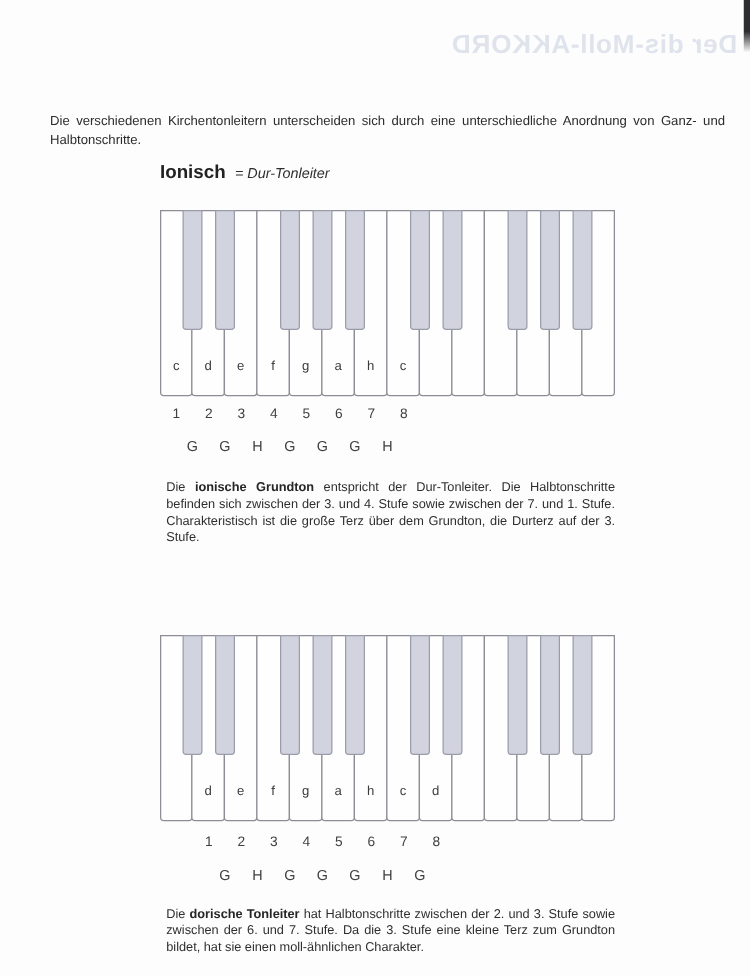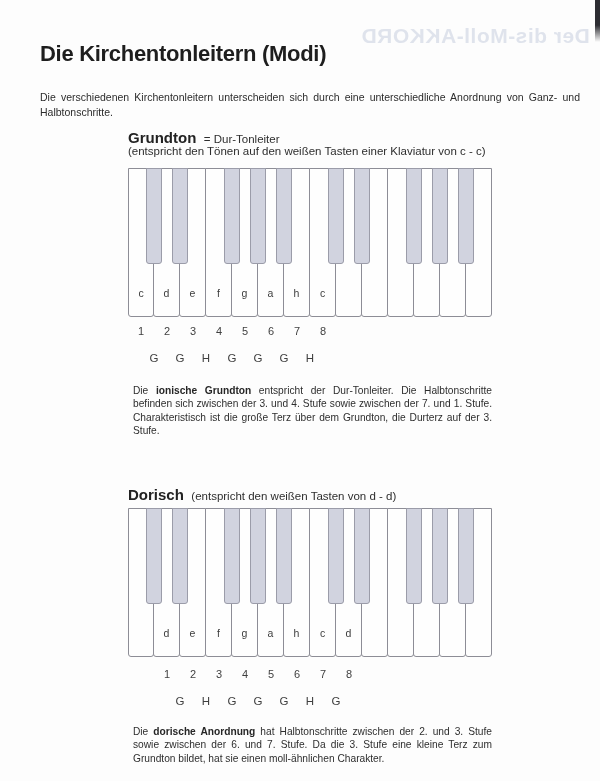--- a/index.html
+++ b/index.html
@@ -17,21 +17,21 @@
     font-size:21px; font-weight:700; letter-spacing:.5px; white-space:nowrap;
     color:#c3cbdc; opacity:.5; filter:blur(.6px); }
 
   #title { position:absolute; left:40px; top:26px; font-size:22px; font-weight:700;
     letter-spacing:-.3px; color:#1e1e1e; }
   #intro { position:absolute; left:40px; top:79px; width:540px;
     font-size:10.5px; line-height:15px; text-align:justify; }
 
   .sec-head { position:absolute; left:128px; white-space:nowrap; }
   .sec-head .hb { font-size:15px; font-weight:700; color:#222; }
-  .sec-head .hr { font-size:11.5px; color:#2e2e2e; margin-left:3px; }
+  .sec-head .hr { font-size:11.5px; color:#2e2e2e; margin-left:3px;font-style:italic; }
   #sec0-head { top:129px; }
   #sec0-sub  { position:absolute; left:128px; top:145px; font-size:11.5px; color:#2e2e2e; }
   #sec1-head { top:486px; }
 
   .kb { position:absolute; left:128px; display:flex; height:149px; }
   #kb0 { top:168px; }
   #kb1 { top:508px; }
   .wkey { width:27px; margin-left:-1px; height:149px; box-sizing:border-box;
     background:#fefefe; border:1px solid var(--key-border); border-radius:0 0 3px 3px;
     position:relative; }
@@ -56,28 +56,26 @@
   #para1 { top:725px; }
 </style>
 </head>
 <body style="--bk-fill: #d1d3df; --bk-border: #9b9ca9; --key-border: #8d8d96;">
 
 <div class="page">
 
   <div id="scan-edge"></div>
   <div id="ghost">Der dis-Moll-AKKORD</div>
 
-  <h1 id="title">Die Kirchentonleitern (Modi)</h1>
   <p id="intro">Die verschiedenen Kirchentonleitern unterscheiden sich durch eine unterschiedliche Anordnung von Ganz- und Halbtonschritte.</p>
 
   <div class="sec-head" id="sec0-head">
-    <span class="hb">Grundton</span>
+    <span class="hb">Ionisch</span>
     <span class="hr">= Dur-Tonleiter</span>
   </div>
-  <div id="sec0-sub">(entspricht den Tönen auf den weißen Tasten einer Klaviatur von c - c)</div>
 
   <div class="kb" id="kb0">
       <div class="wkey">
         <span class="klabel">c</span>
       </div>
       <div class="wkey">
         <span class="klabel">d</span>
       </div>
       <div class="wkey">
         <span class="klabel">e</span>
@@ -129,24 +127,20 @@
       <span class="cellabel iv" style="left: 39px;">G</span>
       <span class="cellabel iv" style="left: 65px;">H</span>
       <span class="cellabel iv" style="left: 91px;">G</span>
       <span class="cellabel iv" style="left: 117px;">G</span>
       <span class="cellabel iv" style="left: 143px;">G</span>
       <span class="cellabel iv" style="left: 169px;">H</span>
     </div>
 
   <p class="desc" id="para0"><span>Die </span><b>ionische Grundton</b><span> entspricht der Dur-Tonleiter. Die Halbtonschritte befinden sich zwischen der 3. und 4. Stufe sowie zwischen der 7. und 1. Stufe. Charakteristisch ist die große Terz über dem Grundton, die Durterz auf der 3. Stufe.</span></p>
 
-  <div class="sec-head" id="sec1-head">
-    <span class="hb">Dorisch</span>
-    <span class="hr">(entspricht den weißen Tasten von d - d)</span>
-  </div>
 
   <div class="kb" id="kb1">
       <div class="wkey"></div>
       <div class="wkey">
         <span class="klabel">d</span>
       </div>
       <div class="wkey">
         <span class="klabel">e</span>
       </div>
       <div class="wkey">
@@ -196,15 +190,15 @@
   <div class="intervals" id="int1">
       <span class="cellabel iv" style="left: 39px;">G</span>
       <span class="cellabel iv" style="left: 65px;">H</span>
       <span class="cellabel iv" style="left: 91px;">G</span>
       <span class="cellabel iv" style="left: 117px;">G</span>
       <span class="cellabel iv" style="left: 143px;">G</span>
       <span class="cellabel iv" style="left: 169px;">H</span>
       <span class="cellabel iv" style="left: 195px;">G</span>
     </div>
 
-  <p class="desc" id="para1"><span>Die </span><b>dorische Anordnung</b><span> hat Halbtonschritte zwischen der 2. und 3. Stufe sowie zwischen der 6. und 7. Stufe. Da die 3. Stufe eine kleine Terz zum Grundton bildet, hat sie einen moll-ähnlichen Charakter.</span></p>
+  <p class="desc" id="para1"><span>Die </span><b>dorische Tonleiter</b><span> hat Halbtonschritte zwischen der 2. und 3. Stufe sowie zwischen der 6. und 7. Stufe. Da die 3. Stufe eine kleine Terz zum Grundton bildet, hat sie einen moll-ähnlichen Charakter.</span></p>
 
 </div>
 
 </body></html>

